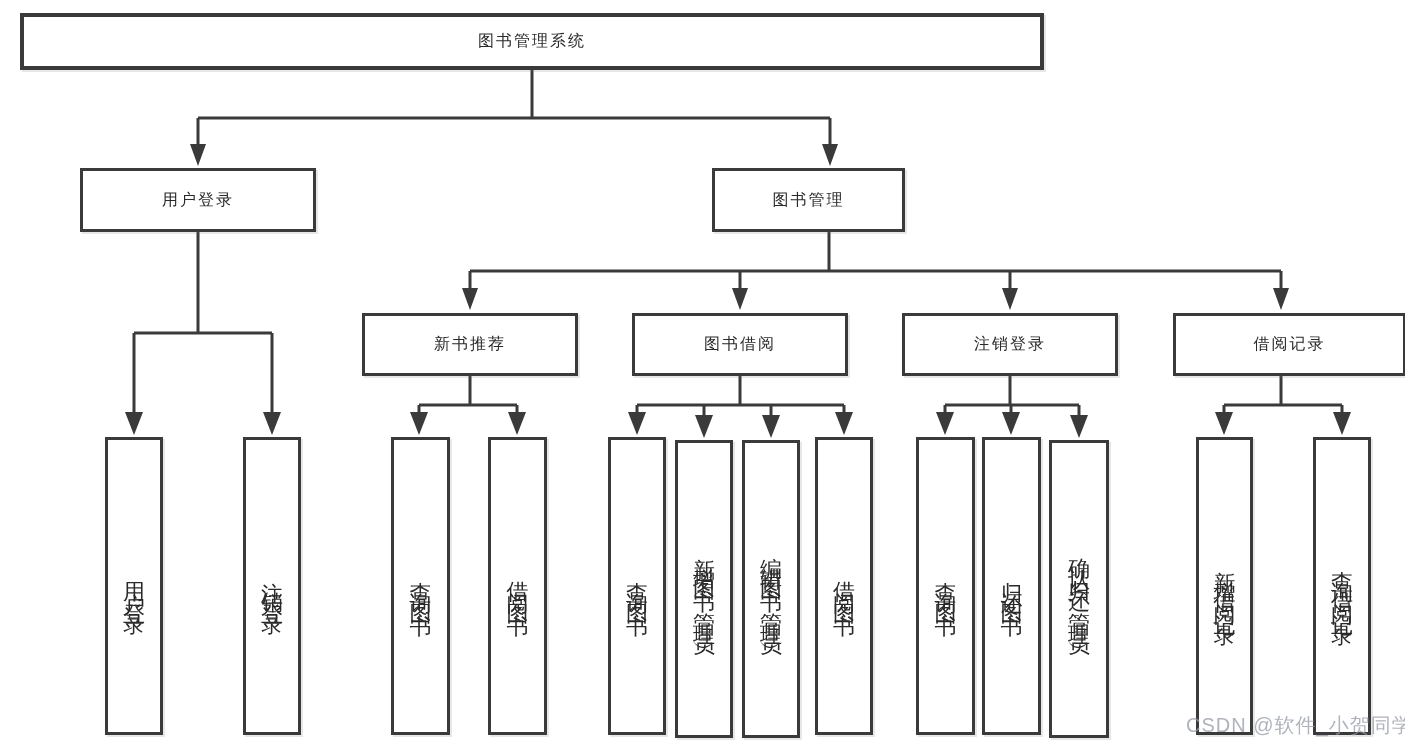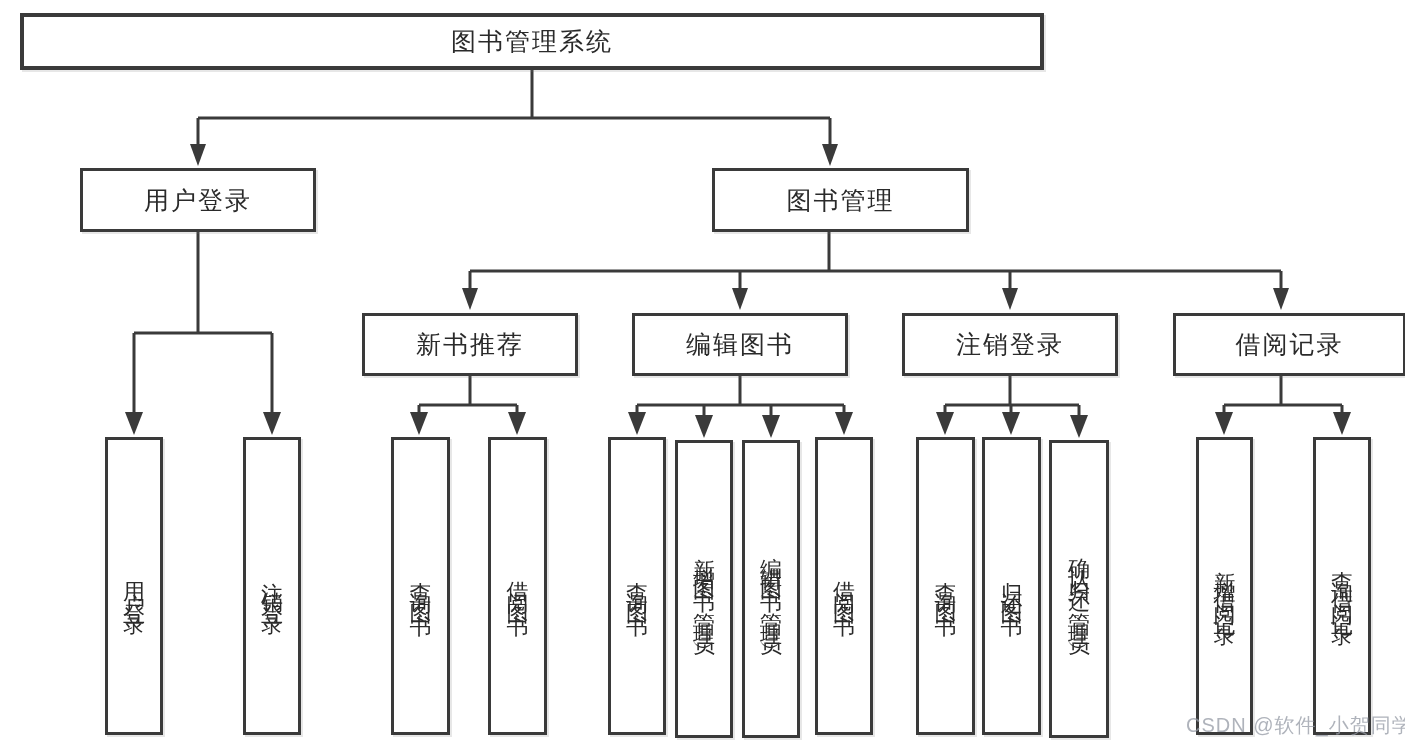--- a/index.html
+++ b/index.html
@@ -4,21 +4,21 @@
 <style>
   html,body{margin:0;padding:0;background:#ffffff;}
   .canvas{
     position:relative;width:1405px;height:747px;background:#ffffff;overflow:hidden;
     font-family:"Liberation Sans","DejaVu Sans",sans-serif;color:#2a2a2a;
   }
   .wires{position:absolute;left:0;top:0;z-index:1;}
   .node{
     position:absolute;box-sizing:border-box;background:#ffffff;
     border:3px solid #3a3a3a;display:flex;align-items:center;justify-content:center;
-    font-size:25px;letter-spacing:2px;z-index:2;white-space:nowrap;
+    font-size:16px;letter-spacing:2px;z-index:2;white-space:nowrap;
     box-shadow:2px 2px 0 rgba(120,120,120,0.18);
   }
   .node.root{border-width:4px;}
   .vnode{
     position:absolute;box-sizing:border-box;background:#ffffff;
     border:3px solid #3a3a3a;display:flex;align-items:center;justify-content:center;
     top:437px;width:58px;height:298px;z-index:2;
     box-shadow:2px 2px 0 rgba(120,120,120,0.18);
   }
   .vnode.lo{top:440px;}
@@ -72,24 +72,24 @@
       <polygon points="1002,412 1020,412 1011,435"></polygon>
       <polygon points="1070,415 1088,415 1079,438"></polygon>
       <polygon points="1215,412 1233,412 1224,435"></polygon>
       <polygon points="1333,412 1351,412 1342,435"></polygon>
     </g>
   </svg>
 
   <div class="node root" style="left:20px;top:13px;width:1024px;height:57px;">图书管理系统</div>
 
   <div class="node" style="left:80px;top:168px;width:236px;height:64px;">用户登录</div>
-  <div class="node" style="left:712px;top:168px;width:257px;height:64px;">图书管理</div>
+  <div class="node" style="left:712px;top:168px;width:193px;height:64px;">图书管理</div>
 
   <div class="node" style="left:362px;top:313px;width:216px;height:63px;">新书推荐</div>
-  <div class="node" style="left:632px;top:313px;width:216px;height:63px;">编辑图书</div>
+  <div class="node" style="left:632px;top:313px;width:216px;height:63px;">图书借阅</div>
   <div class="node" style="left:902px;top:313px;width:216px;height:63px;">注销登录</div>
   <div class="node" style="left:1173px;top:313px;width:233px;height:63px;">借阅记录</div>
 
   <div class="vnode" style="left:105px;">
     <span class="vtext">用户登录</span>
   </div>
   <div class="vnode" style="left:243px;">
     <span class="vtext">注销登录</span>
   </div>
 

